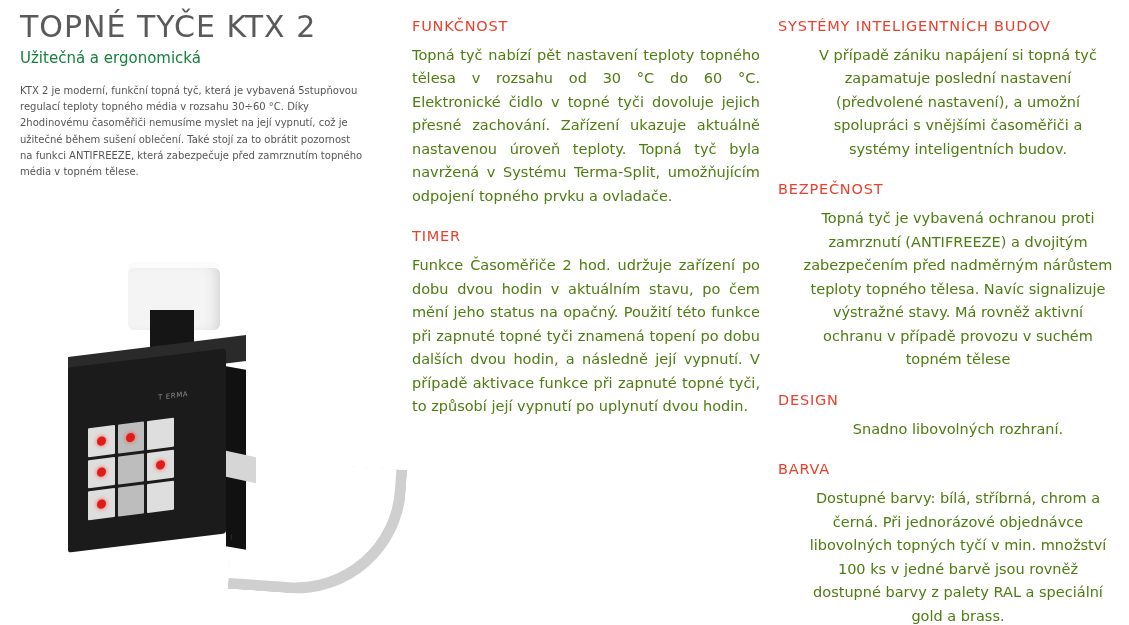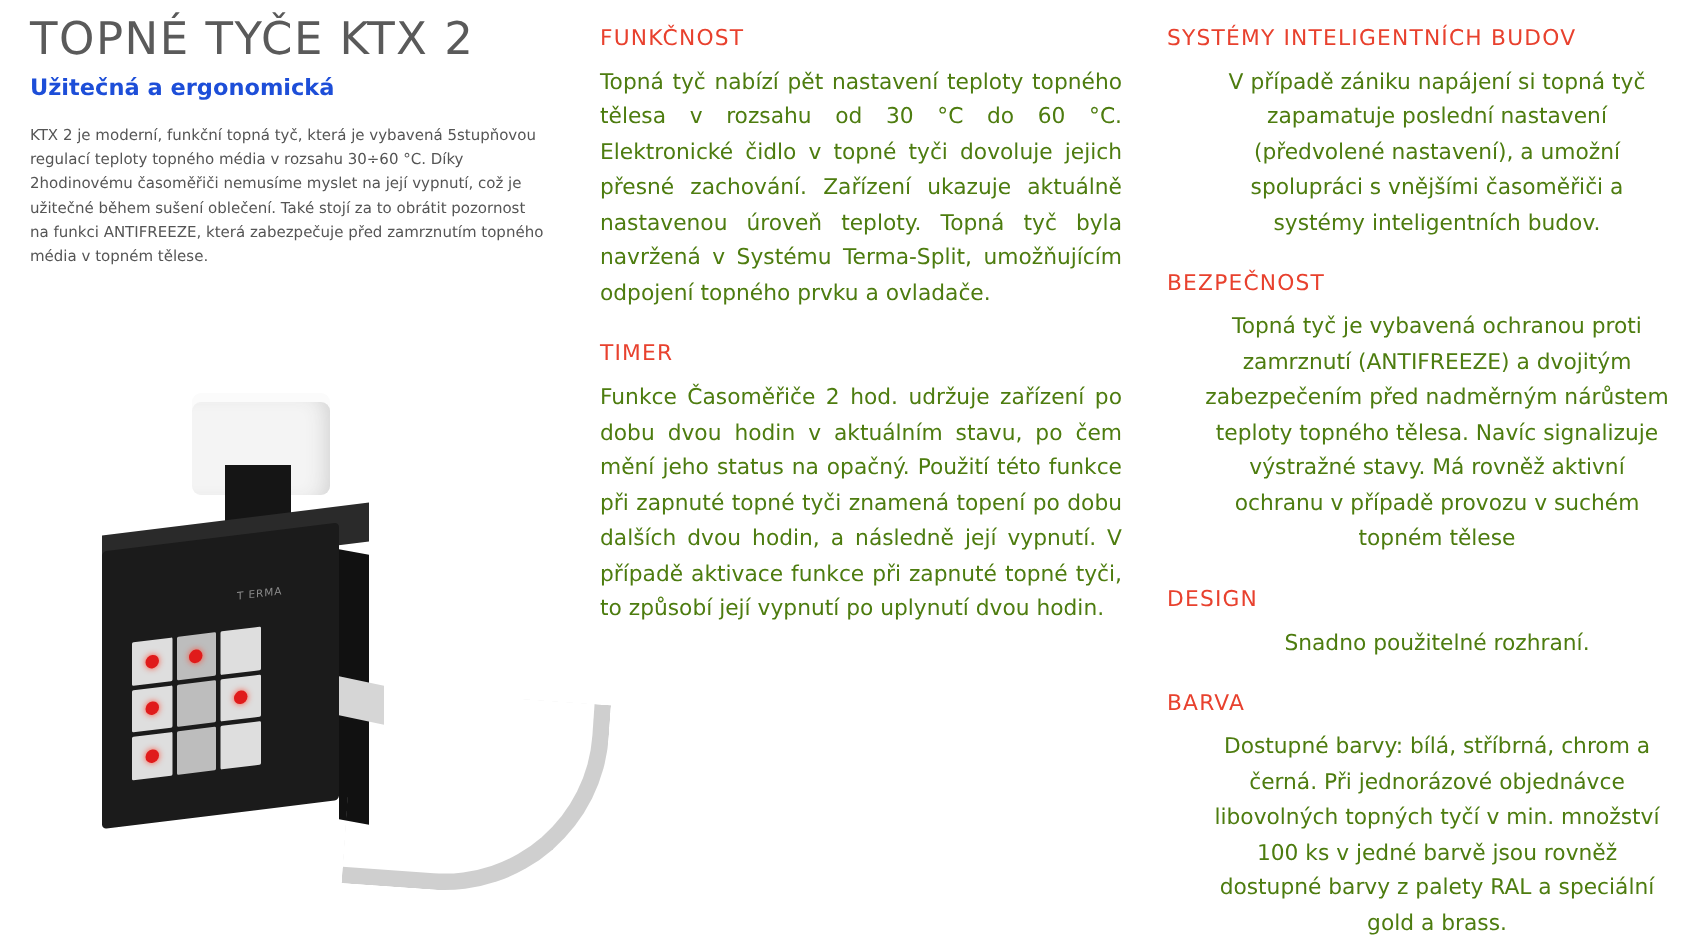--- a/index.html
+++ b/index.html
@@ -30,36 +30,36 @@
   .main-title {
     font-size: 30px;
     font-weight: normal;
     letter-spacing: 1px;
     color: #5a5a5a;
     margin: 0 0 6px 0;
     line-height: 1.1;
   }
   .subtitle {
     font-size: 15px;
-    color: #1d4ed8;
+    color: #15803d;
     margin: 0 0 16px 0;
-    font-weight: bold;
+    font-weight: normal;
     line-height: 1.2;
   }
   .col1 p.body {
     font-size: 10px;
     line-height: 1.62;
     color: #555555;
     margin: 0;
   }
 
   
   .col2 {
     position: absolute;
-    left: 400px;
+    left: 412px;
     top: 18px;
     width: 348px;
   }
   .col3 {
     position: absolute;
     left: 778px;
     top: 18px;
     width: 336px;
   }
   .sec-title {
@@ -265,21 +265,21 @@
     <div class="sec-block">
       <h3 class="sec-title">SYSTÉMY INTELIGENTNÍCH BUDOV</h3>
       <p>V případě zániku napájení si topná tyč zapamatuje poslední nastavení (předvolené nastavení), a umožní spolupráci s vnějšími časoměřiči a systémy inteligentních budov.</p>
     </div>
     <div class="sec-block">
       <h3 class="sec-title">BEZPEČNOST</h3>
       <p>Topná tyč je vybavená ochranou proti zamrznutí (ANTIFREEZE) a dvojitým zabezpečením před nadměrným nárůstem teploty topného tělesa. Navíc signalizuje výstražné stavy. Má rovněž aktivní ochranu v případě provozu v suchém topném tělese</p>
     </div>
     <div class="sec-block">
       <h3 class="sec-title">DESIGN</h3>
-      <p>Snadno použitelné rozhraní.</p>
+      <p>Snadno libovolných rozhraní.</p>
     </div>
     <div class="sec-block">
       <h3 class="sec-title">BARVA</h3>
       <p>Dostupné barvy: bílá, stříbrná, chrom a černá. Při jednorázové objednávce libovolných topných tyčí v min. množství 100 ks v jedné barvě jsou rovněž dostupné barvy z palety RAL a speciální gold a brass.</p>
     </div>
   </div>
 
 </div>
 
 </body></html>

